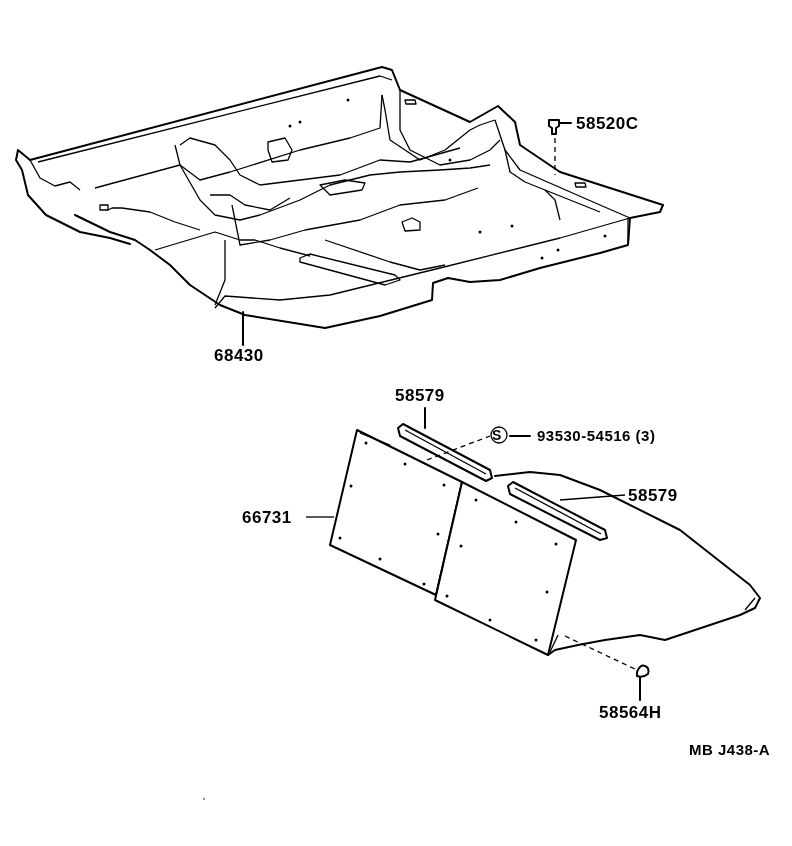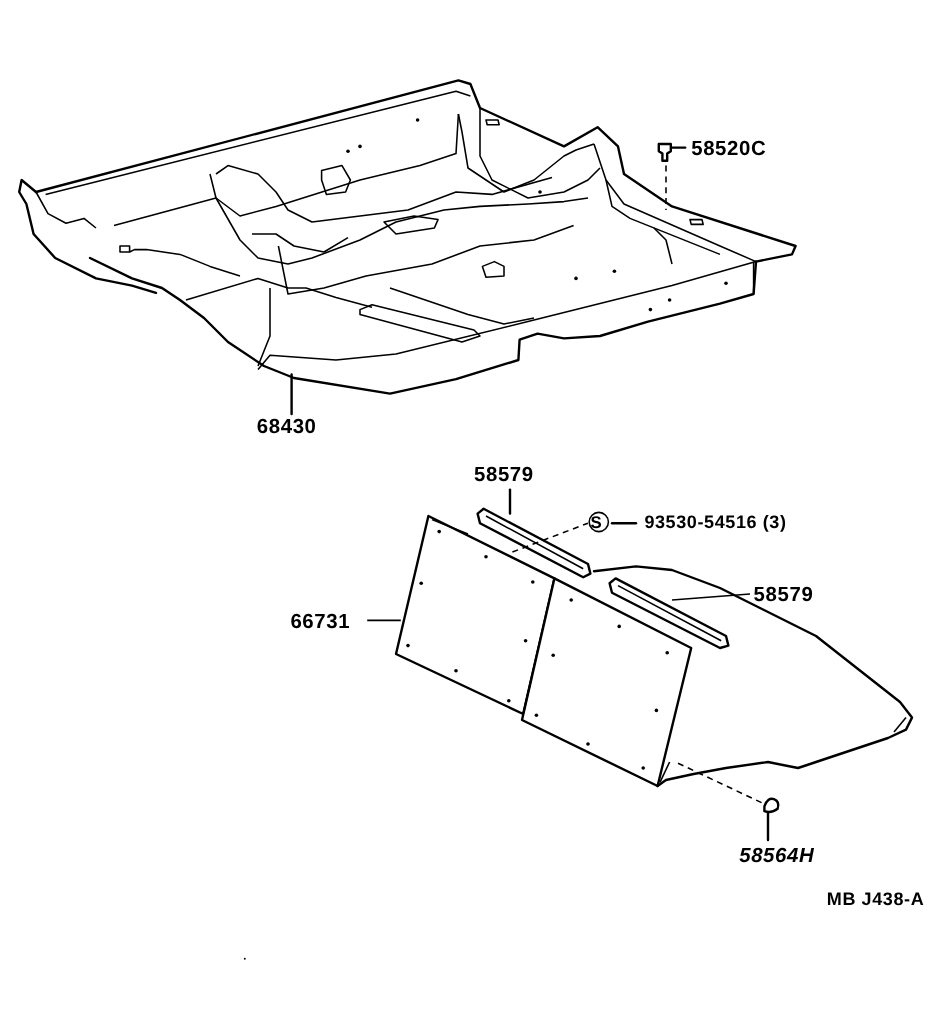--- a/index.html
+++ b/index.html
@@ -138,15 +138,15 @@
     <circle cx="204" cy="799" r="0.8" fill="#000"></circle>
   </svg>
 
   <span class="lbl" style="left:576px;top:115px;">58520C</span>
   <span class="lbl" style="left:214px;top:347px;">68430</span>
   <span class="lbl" style="left:395px;top:387px;">58579</span>
   <span class="lbl" style="left:492px;top:428px;font-size:14px;font-weight:bold;">S</span>
   <span class="lbl small" style="left:537px;top:428px;text-align:center;"><span>93530-54516</span> <span>(3)</span></span>
   <span class="lbl" style="left:628px;top:487px;">58579</span>
   <span class="lbl" style="left:242px;top:509px;">66731</span>
-  <span class="lbl" style="left:616px;top:704px;font-style:italic;">58564H</span>
+  <span class="lbl" style="left:599px;top:704px;">58564H</span>
   <span class="lbl small" style="left:689px;top:742px;">MB J438-A</span>
 </div>
 
 </body></html>

